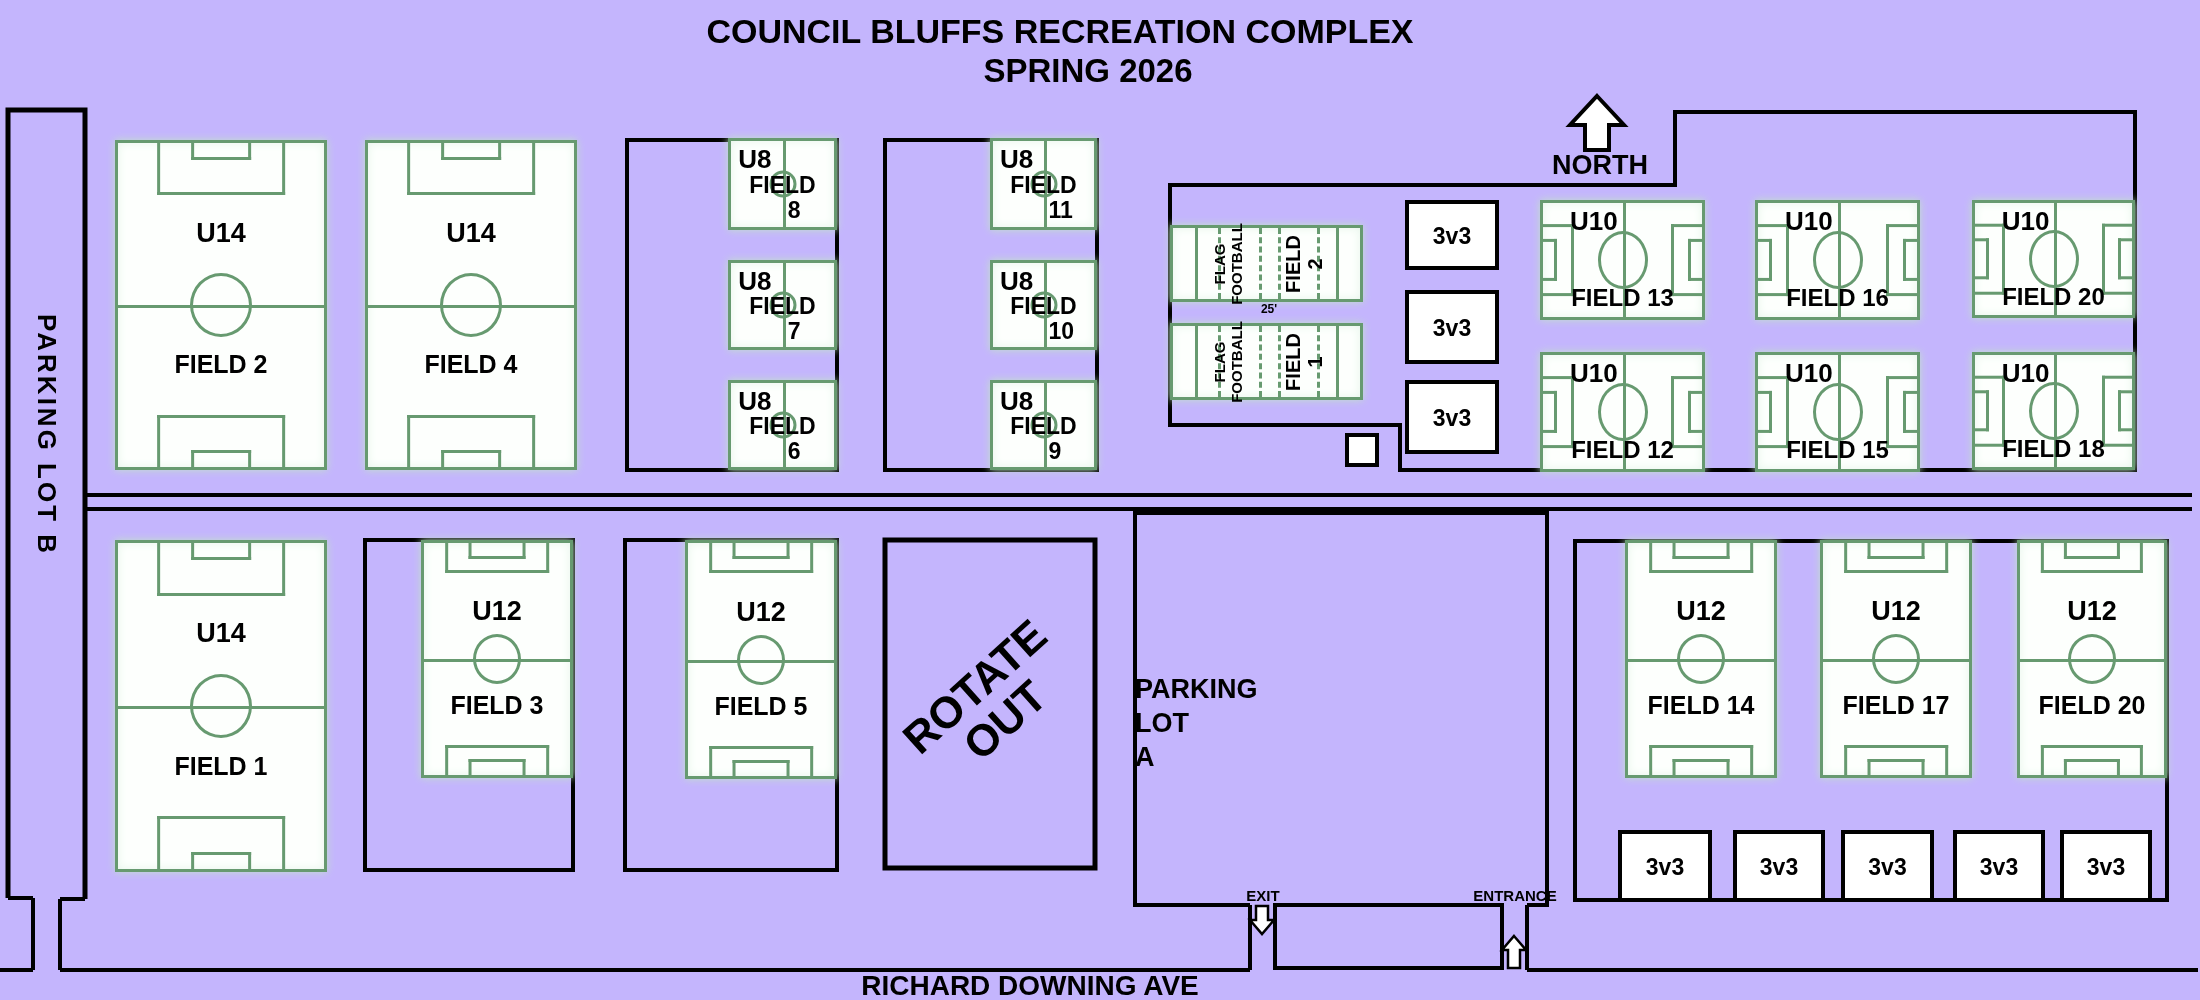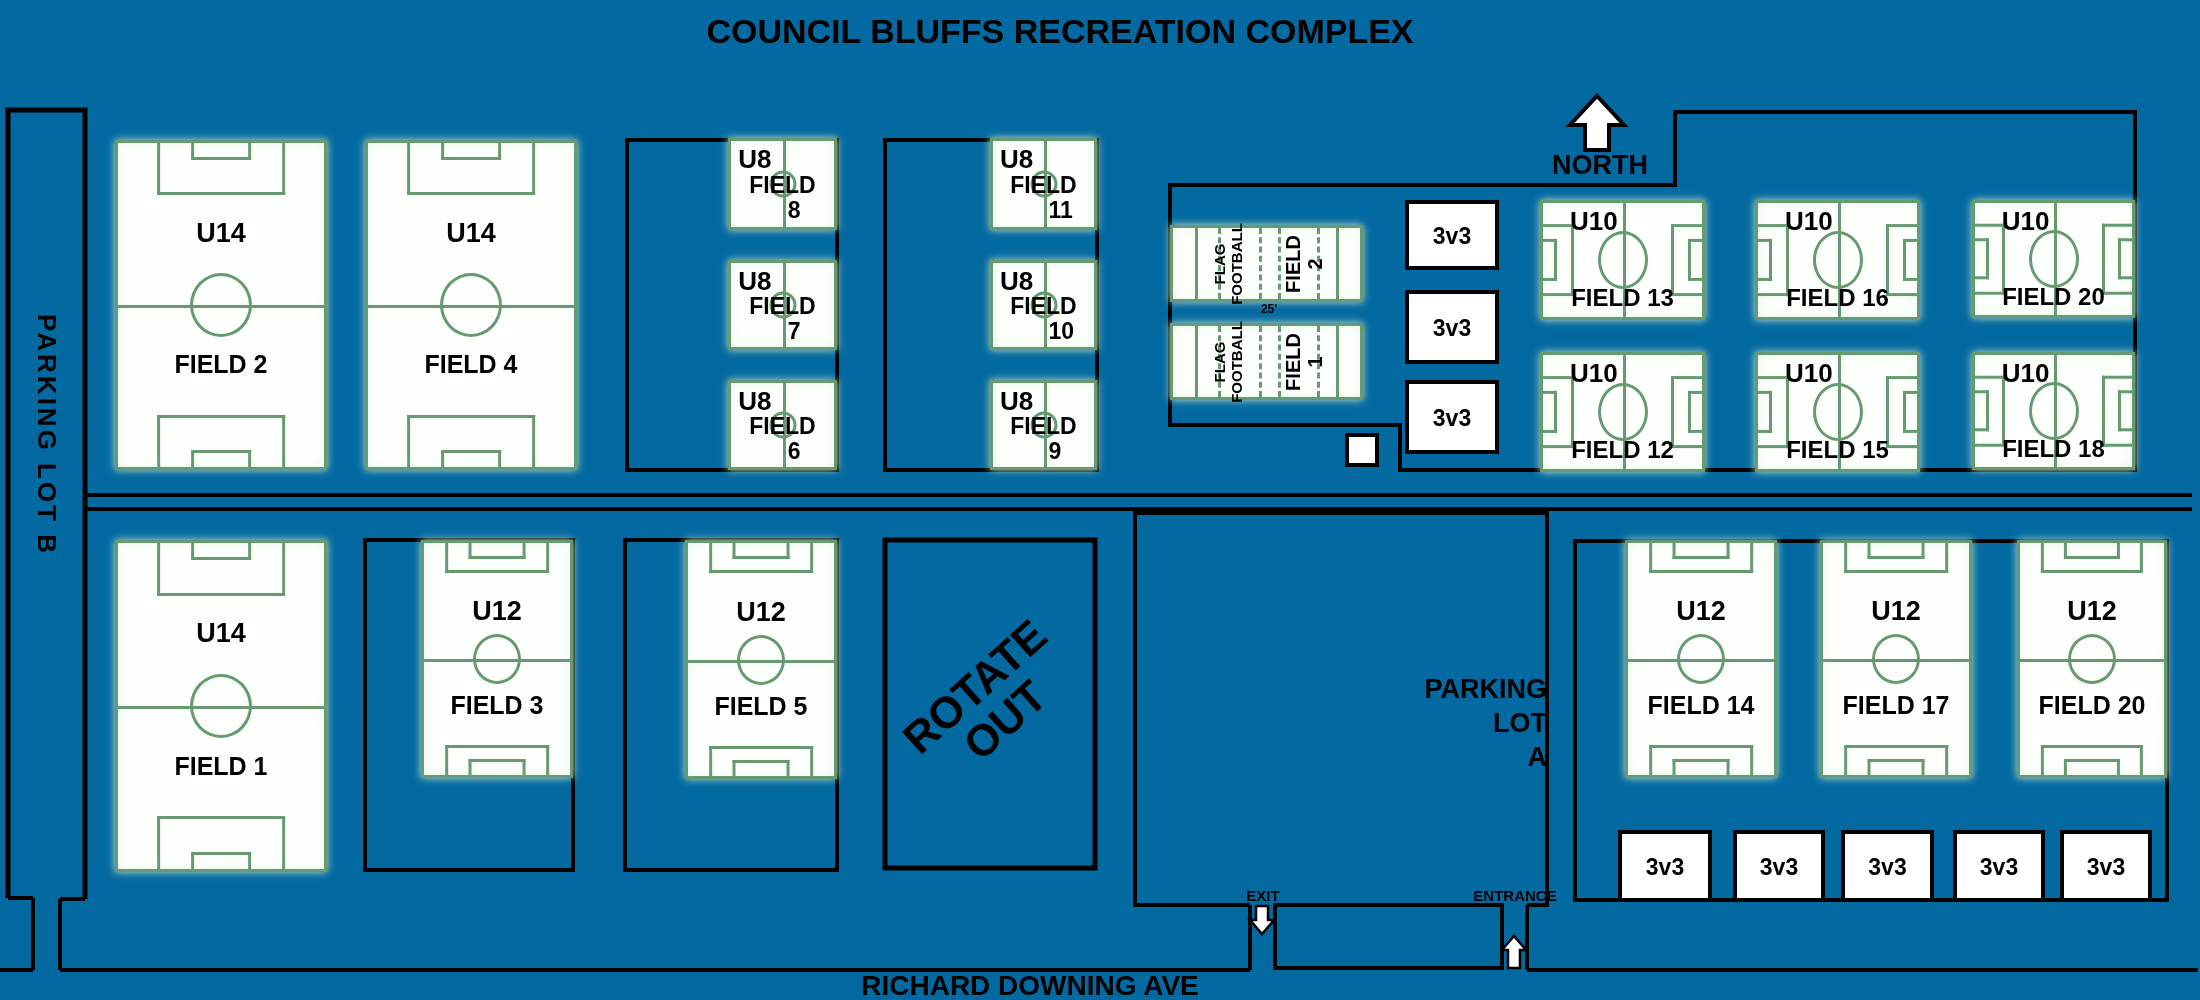--- a/index.html
+++ b/index.html
@@ -1,16 +1,16 @@
 <!DOCTYPE html>
 <html><head>
 <meta charset="utf-8">
 <style>
   html,body{margin:0;padding:0;background:#ffffff;}
-  #map{position:relative;width:2200px;height:1000px;background:#0369a1;overflow:hidden;
+  #map{position:relative;width:2200px;height:1000px;background:#c4b5fd;overflow:hidden;
        font-family:"Liberation Sans",sans-serif;color:#000;}
   #outlines{position:absolute;left:0;top:0;z-index:1;}
   .txt{position:absolute;z-index:5;font-weight:bold;}
 
   
   .gfield{position:absolute;z-index:3;background:#fdfffd;border:3px solid var(--g);
           box-shadow:0 0 8px #c2e2ca, inset 0 0 10px #e6f5ea;box-sizing:border-box;}
   .pb,.gb{position:absolute;left:50%;transform:translateX(-50%);border:3px solid var(--g);box-sizing:border-box;}
   .pb.t,.gb.t{top:-1px;border-top:none;}
   .pb.b,.gb.b{bottom:-1px;border-bottom:none;}
@@ -86,26 +86,27 @@
     <rect x="1843" y="832" width="89" height="68" fill="#fff" stroke="#000" stroke-width="4"></rect>
     <rect x="1955" y="832" width="88" height="68" fill="#fff" stroke="#000" stroke-width="4"></rect>
     <rect x="2062" y="832" width="88" height="68" fill="#fff" stroke="#000" stroke-width="4"></rect>
 
     <polygon points="1597,96 1624,125 1609,125 1609,150 1585,150 1585,125 1570,125" fill="#fff" stroke="#000" stroke-width="4"></polygon>
     <polygon points="1256,906 1268,906 1268,920 1274,920 1262,934 1250,920 1256,920" fill="#fff" stroke="#000" stroke-width="2.5"></polygon>
     <polygon points="1514,936 1526,950 1520,950 1520,968 1508,968 1508,950 1502,950" fill="#fff" stroke="#000" stroke-width="2.5"></polygon>
   </svg>
 
   <div class="txt" style="left:610px;top:12px;width:900px;text-align:center;font-size:34px;">COUNCIL BLUFFS RECREATION COMPLEX</div>
+  <div class="txt" style="left:610px;top:52px;width:900px;text-align:center;font-size:33px;transform:translateX(28px);">SPRING 2026</div>
   <div class="txt" style="left:1545px;top:150px;width:110px;text-align:center;font-size:27px;">NORTH</div>
   <div class="txt" style="left:850px;top:970px;width:360px;text-align:center;font-size:28px;">RICHARD DOWNING AVE</div>
 
   <div class="txt" style="left:46px;top:435px;transform:translate(-50%,-50%) rotate(90deg);white-space:nowrap;font-size:26px;letter-spacing:3px;">PARKING LOT B</div>
 
-  <div class="txt" style="left:1135px;top:672px;width:412px;text-align:right;font-size:27px;line-height:34px;">
+  <div class="txt" style="left:1135px;top:672px;width:412px;text-align:left;font-size:27px;line-height:34px;">
     <div>PARKING</div>
     <div>LOT</div>
     <div>A</div>
   </div>
   <div class="txt" style="left:1235px;top:887px;width:56px;text-align:center;font-size:15px;">EXIT</div>
   <div class="txt" style="left:1459px;top:887px;width:112px;text-align:center;font-size:15px;">ENTRANCE</div>
 
   <div style="position:absolute;left:885px;top:540px;width:210px;height:328px;display:flex;align-items:center;justify-content:center;z-index:5;">
     <div class="txt" style="position:static;transform:rotate(-42deg);text-align:center;font-size:44px;line-height:1.02;">
       <div>ROTATE</div>

